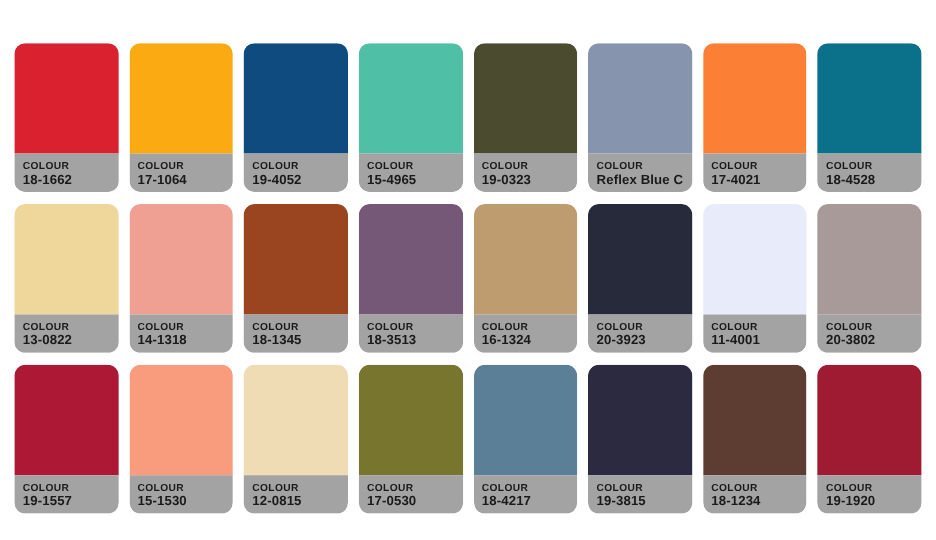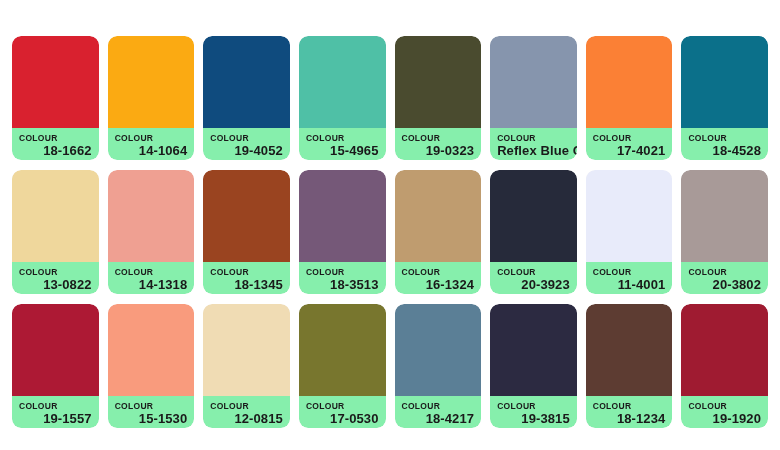--- a/index.html
+++ b/index.html
@@ -47,66 +47,65 @@
 
   .swatch-chip {
     height: 92px;
     width: 100%;
     border-radius: 9px 9px 0 0;
     flex: 0 0 auto;
   }
 
   .swatch-meta {
     flex: 1 1 auto;
-    background: #86efac;
+    background: #a3a3a3;
     border-radius: 0 0 9px 9px;
     padding: 5px 7px 0 7px;
     box-sizing: border-box;
     display: flex;
     flex-direction: column;
     justify-content: flex-start;
     gap: 1px;
   }
 
   .swatch-title {
     font-size: 8.5px;
     font-weight: bold;
     color: #1a1a1a;
     letter-spacing: 0.3px;
     line-height: 11px;
     white-space: nowrap;
   }
 
   .swatch-code {
-    font-size: 13px;
+    font-size: 11px;
     font-weight: bold;
     color: #1a1a1a;
     letter-spacing: 0.1px;
     line-height: 11px;
     white-space: nowrap;
-    text-align: right;
   }
 </style>
 </head>
 <body>
 
 <div class="palette-board">
   <div class="palette-row">
       <div class="swatch-card">
         <div class="swatch-chip" style="background: rgb(217, 33, 47);"></div>
         <div class="swatch-meta">
           <div class="swatch-title">COLOUR</div>
           <div class="swatch-code">18-1662</div>
         </div>
       </div>
       <div class="swatch-card">
         <div class="swatch-chip" style="background: rgb(251, 170, 18);"></div>
         <div class="swatch-meta">
           <div class="swatch-title">COLOUR</div>
-          <div class="swatch-code">14-1064</div>
+          <div class="swatch-code">17-1064</div>
         </div>
       </div>
       <div class="swatch-card">
         <div class="swatch-chip" style="background: rgb(15, 75, 126);"></div>
         <div class="swatch-meta">
           <div class="swatch-title">COLOUR</div>
           <div class="swatch-code">19-4052</div>
         </div>
       </div>
       <div class="swatch-card">

